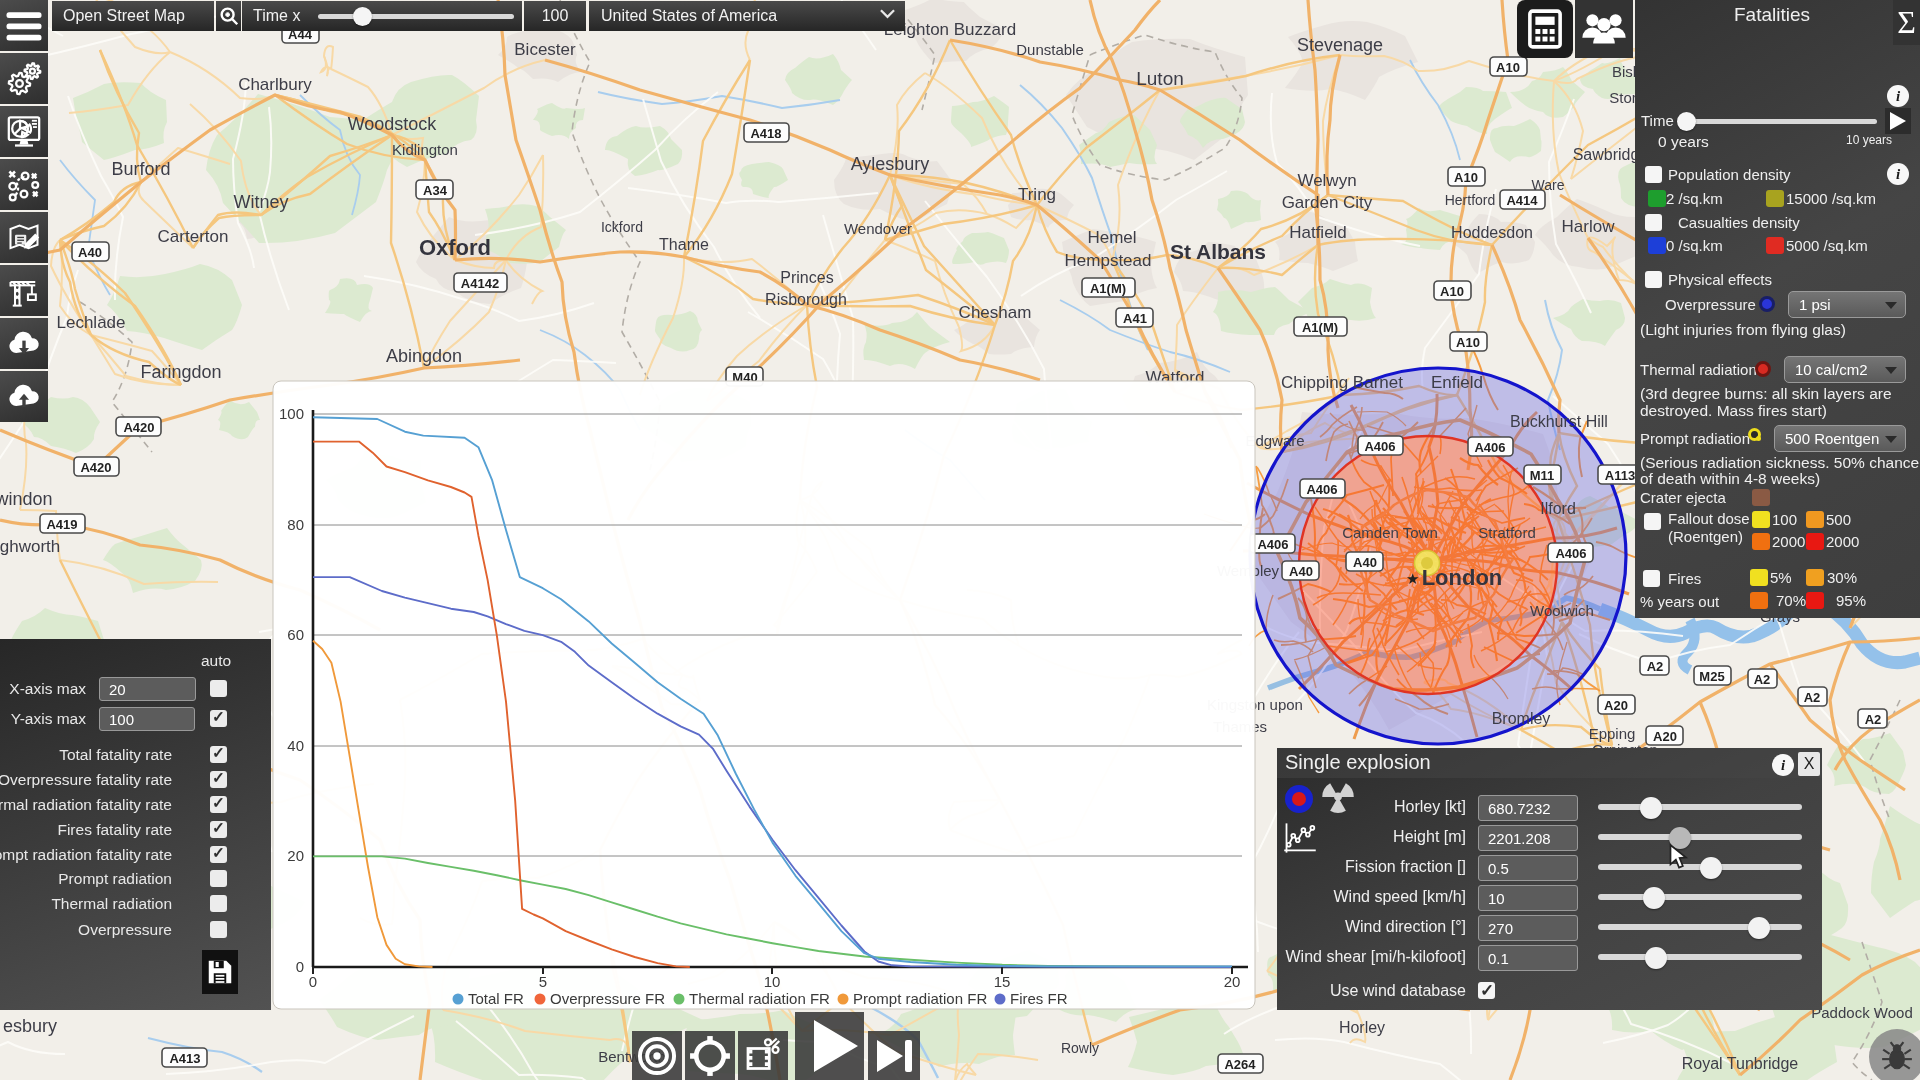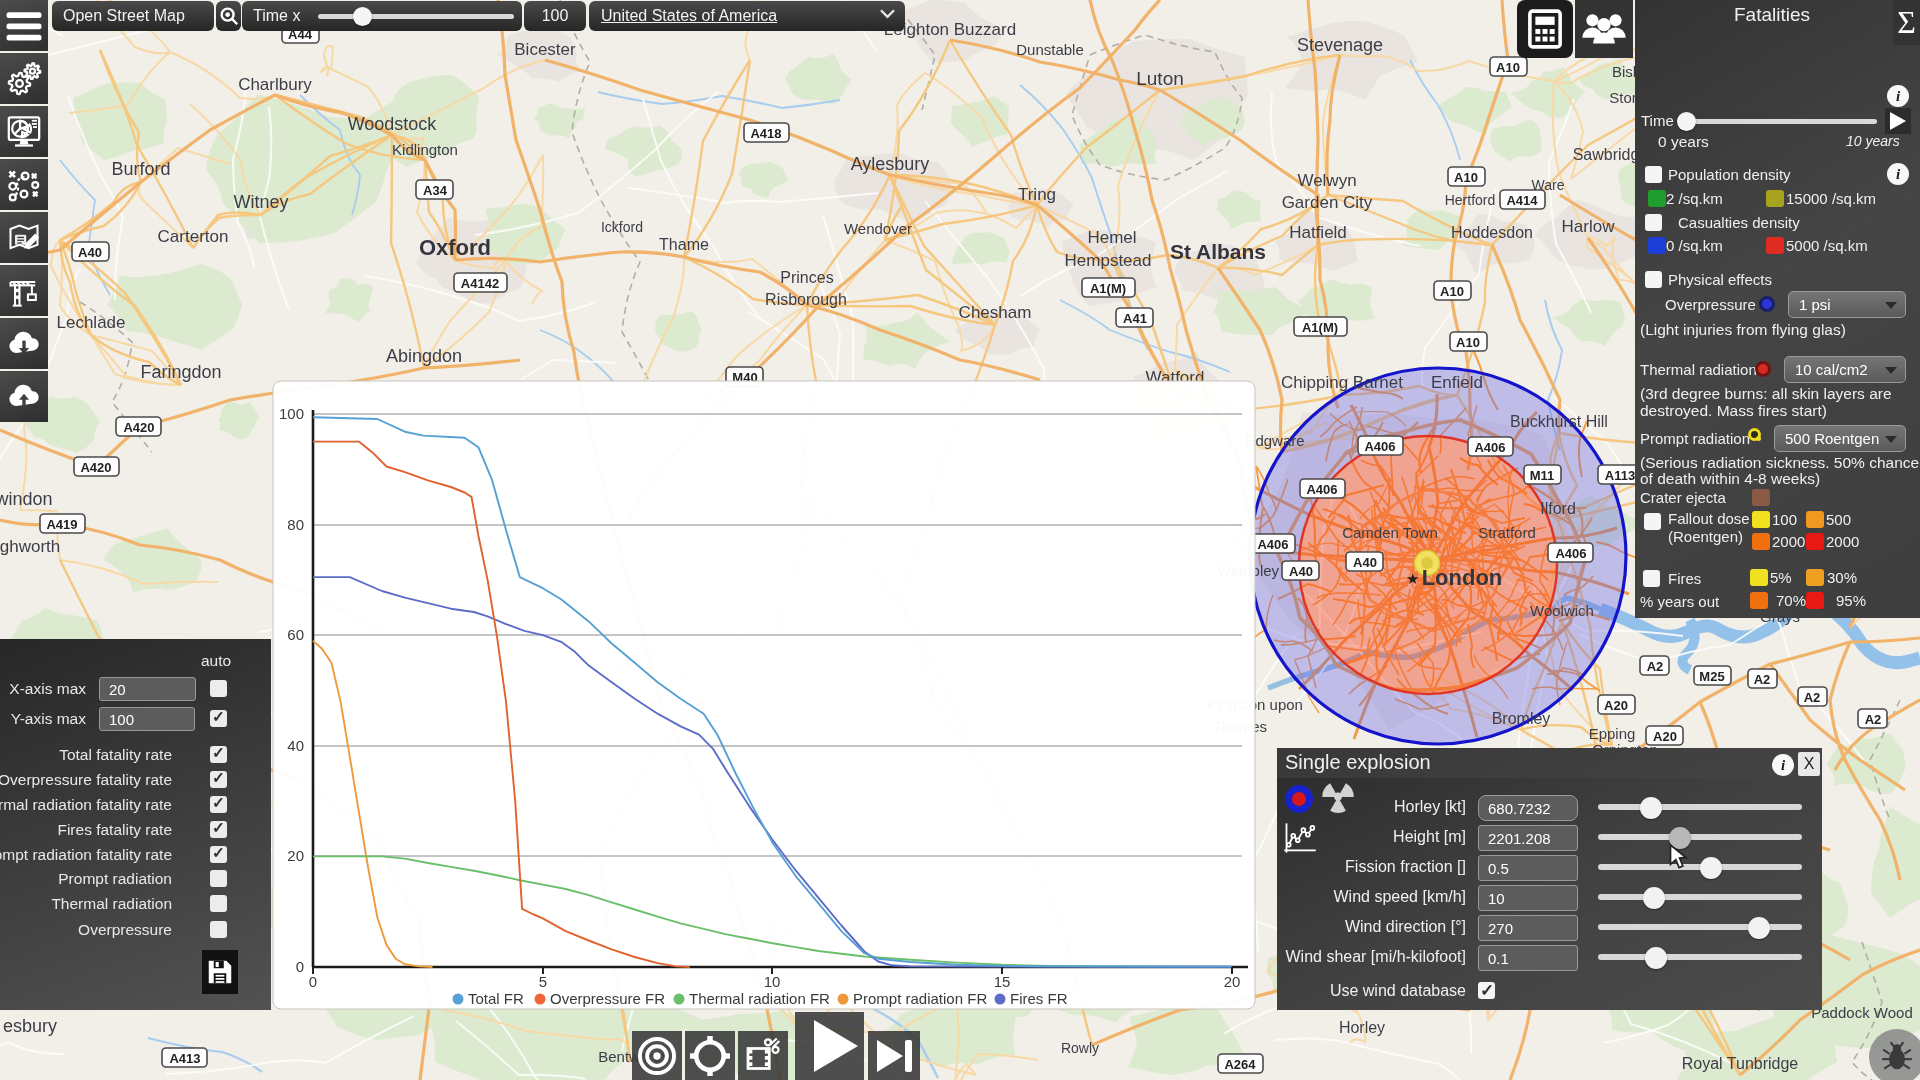--- a/index.html
+++ b/index.html
@@ -1,19 +1,19 @@
 <!DOCTYPE html>
 <html><head><meta charset="utf-8">
 <style>
 * { margin:0; padding:0; box-sizing:border-box; }
 html,body { width:1920px; height:1080px; overflow:hidden; font-family:"Liberation Sans", sans-serif; }
 #stage { position:relative; width:1920px; height:1080px; background:#f2efe9; }
 .abs { position:absolute; }
 .sbtn { position:absolute; left:0; width:48px; height:51px; background:linear-gradient(160deg,#4c4c4c,#2e2e2e); display:flex; align-items:center; justify-content:center; }
-.tbar { position:absolute; top:1px; height:30px; background:linear-gradient(#4a4a4a,#262626); border-radius:6px; color:#f2f2f2; font-size:16px; display:flex; align-items:center; }
+.tbar { position:absolute; top:1px; height:30px; background:linear-gradient(#4a4a4a,#262626); border-radius:0; color:#f2f2f2; font-size:16px; display:flex; align-items:center; }
 .fat { position:absolute; left:1635px; top:0; width:285px; height:618px; background:linear-gradient(150deg,#333 0%, #454545 45%, #3e3e3e 100%); color:#efefef; font-size:15px; }
 .fat .t { position:absolute; white-space:nowrap; }
 .cb { position:absolute; width:17px; height:17px; background:#f5f5f5; border-radius:3px; }
 .sw { position:absolute; width:18px; height:17px; border-radius:3px; }
 .dd { position:absolute; background:linear-gradient(#757575,#5a5a5a); border:1px solid #9a9a9a; border-radius:5px; color:#fff; display:flex; align-items:center; padding-left:10px; }
 .dd:after { content:""; position:absolute; right:8px; top:50%; margin-top:-3px; border-left:6px solid transparent; border-right:6px solid transparent; border-top:7px solid #2a2a2a; }
 .track { position:absolute; height:5px; background:#d8d8d8; border-radius:3px; }
 .thumb { position:absolute; width:19px; height:19px; background:#f5f5f5; border-radius:50%; box-shadow:0 1px 2px rgba(0,0,0,0.4); }
 .check { position:absolute; color:#2e2e2e; font-weight:700; }
 .leftp { position:absolute; left:0; top:639px; width:271px; height:371px; background:linear-gradient(160deg,#272727 0%, #3f3f3f 55%, #525252 100%); color:#e8e8e8; font-size:15.5px; }
@@ -1089,21 +1089,21 @@
         <line x1="15.5" y1="15.5" x2="21" y2="21"></line>
         <line x1="10.5" y1="8" x2="10.5" y2="13"></line>
         <line x1="8" y1="10.5" x2="13" y2="10.5"></line>
       </svg>
     </div>
 <div class="tbar" style="left:242px;width:280px;padding-left:11px;">Time x
   <div class="track" style="left:76px;top:13px;width:196px;"></div>
   <div class="thumb" style="left:111px;top:6px;"></div>
 </div>
 <div class="tbar" style="left:524px;width:62px;justify-content:center;">100</div>
-<div class="tbar" style="left:589px;width:316px;padding-left:12px;text-decoration:underline;">United States of America
+<div class="tbar" style="left:589px;width:316px;padding-left:12px;">United States of America
   <svg style="position:absolute;right:10px;top:8px;" viewBox="0 0 16 10" width="15" height="10">
         <path d="M1 1 L8 8 L15 1" fill="none" stroke="#e8e8e8" stroke-width="2.4"></path>
       </svg>
 </div>
 
 <div class="bbtn" style="left:1517px;top:0;width:56px;height:58px;background:#1c1c1c;border-radius:8px;">
 <svg viewBox="0 0 32 32" width="44" height="44">
         <rect x="5" y="3" width="22" height="26" rx="2" fill="none" stroke="#fff" stroke-width="2.6"></rect>
         <rect x="9" y="7" width="14" height="6" fill="#fff"></rect>
         <g fill="#fff">
@@ -1130,21 +1130,21 @@
 <div class="fat">
   <div class="t" style="left:99px;top:4px;font-size:19px;">Fatalities</div>
   <div class="info" style="left:252px;top:85px;">i</div>
   <div class="t" style="left:6px;top:112px;">Time</div>
   <div class="track" style="left:47px;top:119px;width:195px;"></div>
   <div class="thumb" style="left:42px;top:112px;"></div>
   <div style="position:absolute;left:250px;top:108px;width:26px;height:26px;background:#2c2c2c;display:flex;align-items:center;justify-content:center;">
         <div style="width:0;height:0;border-left:16px solid #fff;border-top:9px solid transparent;border-bottom:9px solid transparent;"></div>
       </div>
   <div class="t" style="left:23px;top:133px;font-size:15.5px;">0 years</div>
-  <div class="t" style="left:211px;top:133px;font-size:14px;font-style:italic;">10 years</div>
+  <div class="t" style="left:211px;top:133px;font-size:12px;">10 years</div>
 
   <div class="cb" style="left:10px;top:166px;"></div>
   <div class="t" style="left:33px;top:166px;">Population density</div>
   <div class="info" style="left:252px;top:163px;">i</div>
   <div class="sw" style="left:13px;top:190px;background:#1e9e2e;"></div>
   <div class="t" style="left:31px;top:190px;">2 /sq.km</div>
   <div class="sw" style="left:131px;top:190px;background:#a8a31f;"></div>
   <div class="t" style="left:151px;top:190px;">15000 /sq.km</div>
 
   <div class="cb" style="left:10px;top:214px;"></div>
@@ -1270,21 +1270,21 @@
         <g fill="#3a3a3a">
           <circle cx="6" cy="22" r="1.7"></circle>
           <circle cx="10" cy="14" r="1.7"></circle>
           <circle cx="14" cy="18" r="1.7"></circle>
           <circle cx="19" cy="9" r="1.7"></circle>
           <circle cx="23" cy="13" r="1.7"></circle>
           <circle cx="27" cy="7" r="1.7"></circle>
         </g>
       </svg>
   <div class="lbl" style="top:50px;">Horley [kt]</div>
-  <div class="inp" style="left:201px;top:47px;width:100px;height:26px;border-radius:8px;">680.7232</div>
+  <div class="inp" style="left:201px;top:47px;width:100px;height:26px;">680.7232</div>
   <div class="track" style="left:321px;top:56px;width:204px;height:6px;"></div>
   <div class="thumb" style="left:363px;top:49px;width:22px;height:22px;background:#f2f2f2;"></div>
   <div class="lbl" style="top:80px;">Height [m]</div>
   <div class="inp" style="left:201px;top:77px;width:100px;height:26px;">2201.208</div>
   <div class="track" style="left:321px;top:86px;width:204px;height:6px;"></div>
   <div class="thumb" style="left:392px;top:79px;width:22px;height:22px;background:#b8b8b8;"></div>
   <div class="lbl" style="top:110px;">Fission fraction []</div>
   <div class="inp" style="left:201px;top:107px;width:100px;height:26px;">0.5</div>
   <div class="track" style="left:321px;top:116px;width:204px;height:6px;"></div>
   <div class="thumb" style="left:423px;top:109px;width:22px;height:22px;background:#f2f2f2;"></div>

